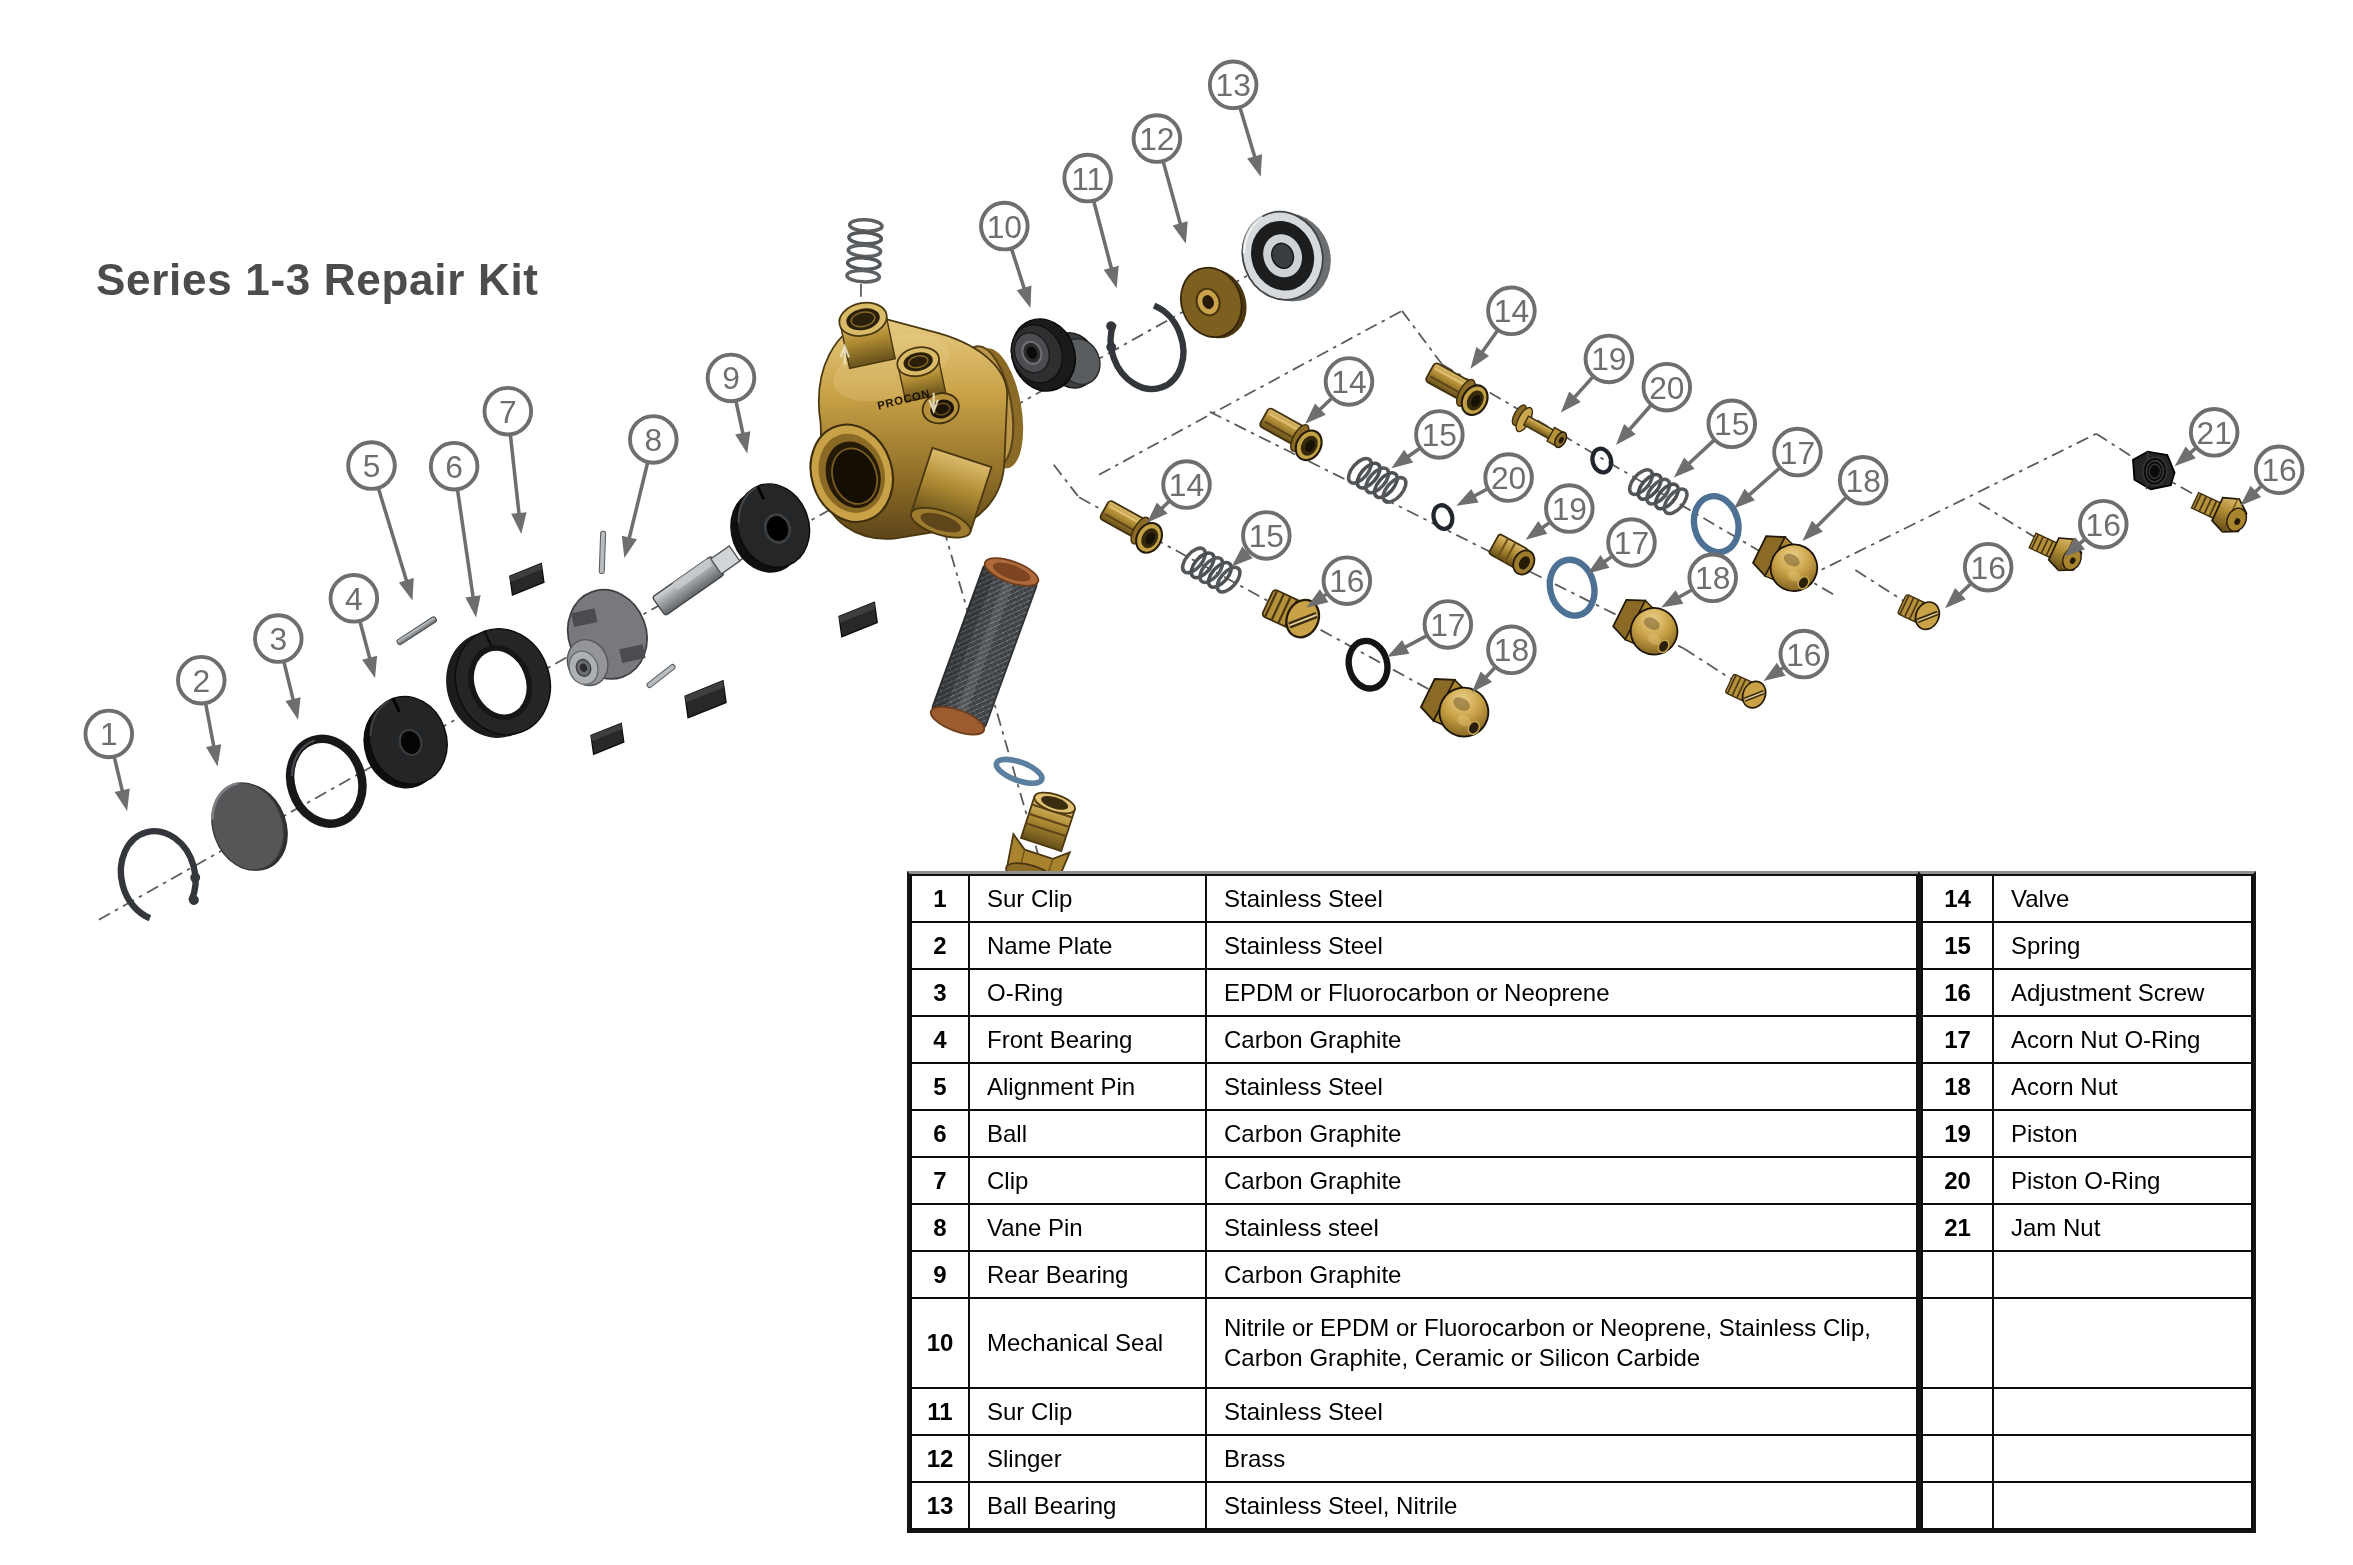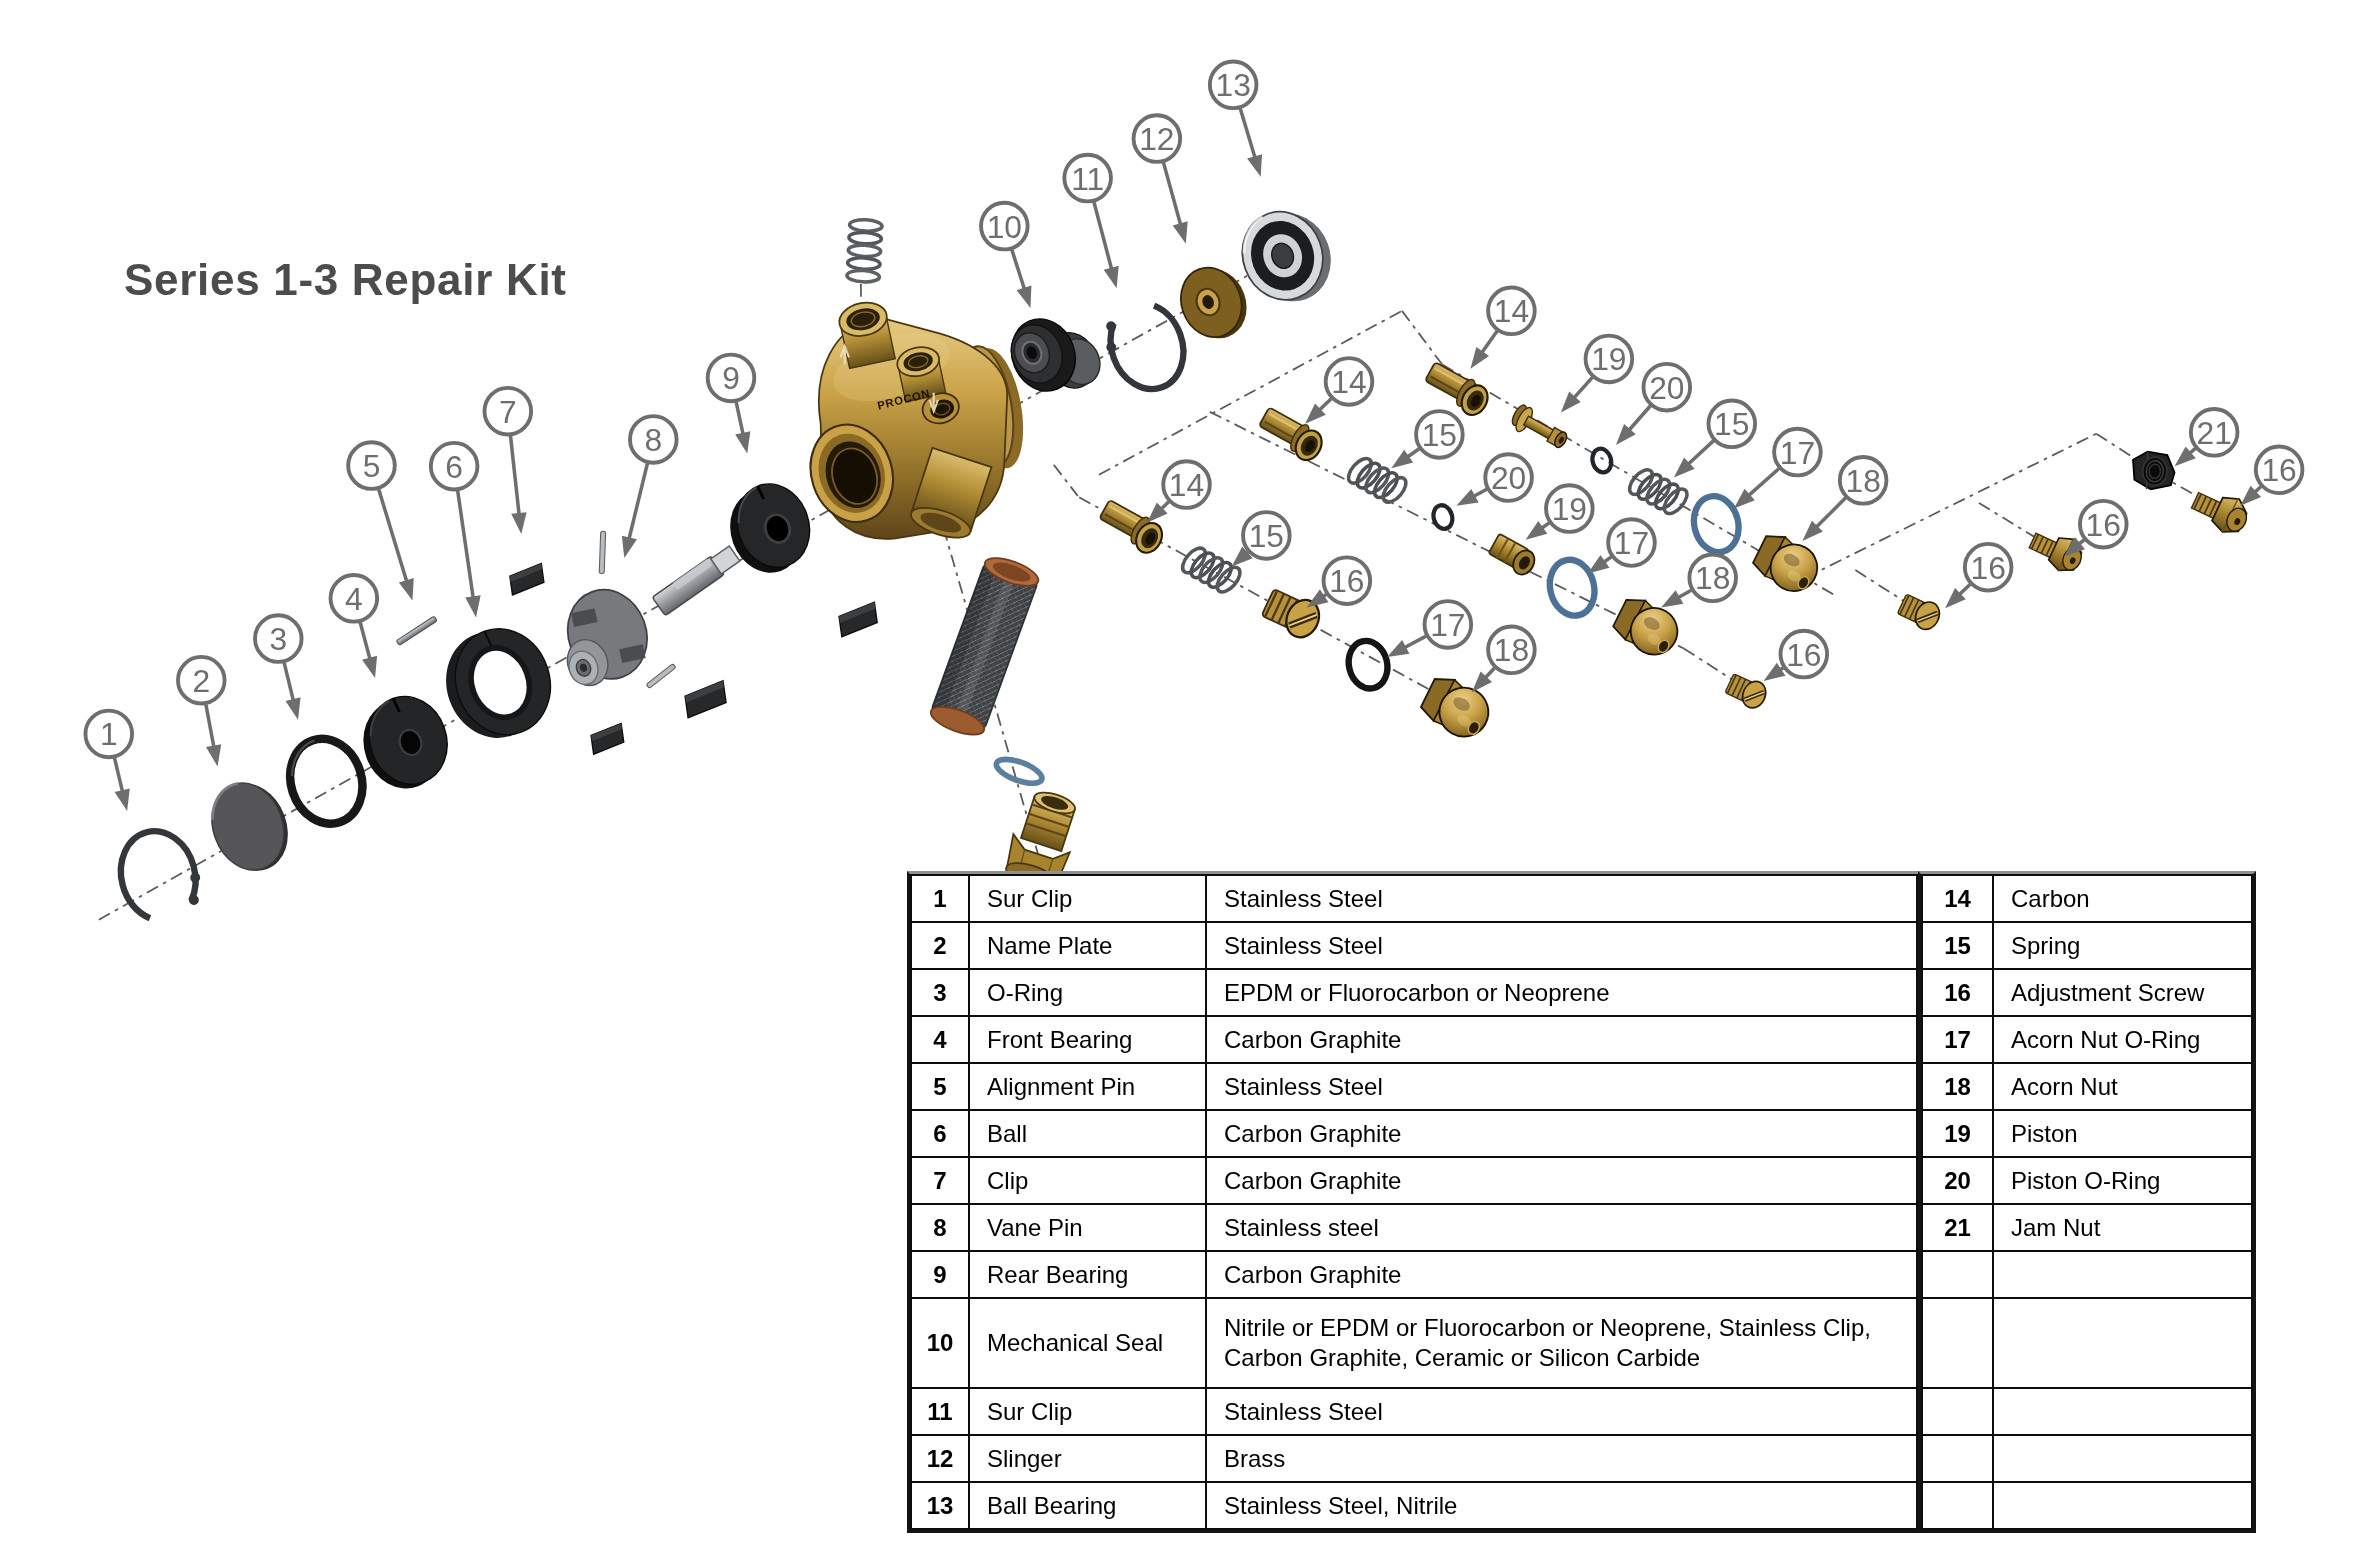--- a/index.html
+++ b/index.html
@@ -1,20 +1,20 @@
 <!DOCTYPE html>
 <html style="font-size:11.3px"><head>
 <meta charset="utf-8">
 <style>
   html,body{margin:0;padding:0;background:#ffffff;}
   body{width:2354px;height:1566px;position:relative;overflow:hidden;
        font-family:"Liberation Sans",sans-serif;}
   .stage{position:absolute;inset:0;}
   svg.diagram{position:absolute;left:0;top:0;}
-  .title{position:absolute;left:124px;top:246px;color:#4c4c4e;
+  .title{position:absolute;left:96px;top:246px;color:#4c4c4e;
          font-size:44px;font-weight:600;line-height:67px;letter-spacing:0.7px;}
   .tbl-wrap{position:absolute;background:#ffffff;border:3.5px solid #141414;border-top:3.5px solid #8f9193;}
   #tblLeft{left:907px;top:871px;width:1008px;}
   #tblRight{left:1918px;top:871px;width:332px;}
   table.parts{border-collapse:collapse;table-layout:fixed;width:100%;}
   table.parts td{border:2.8px solid #0d0d0d;font-size:24px;color:#000;
                  vertical-align:middle;padding:0 5.6px 0 17px;line-height:1.25;}
   table.parts td.num{text-align:center;font-weight:bold;padding:0;}
 </style>
 </head>
@@ -660,21 +660,21 @@
 
 <div class="tbl-wrap" id="tblRight">
   <table class="parts">
     <colgroup>
           <col style="width:71px">
           <col>
         </colgroup>
     <tbody id="tbodyRight">
           <tr style="height: 47px;">
             <td class="num">14</td>
-            <td>Carbon</td>
+            <td>Valve</td>
           </tr>
           <tr style="height: 47px;">
             <td class="num">15</td>
             <td>Spring</td>
           </tr>
           <tr style="height: 47px;">
             <td class="num">16</td>
             <td>Adjustment Screw</td>
           </tr>
           <tr style="height: 47px;">

